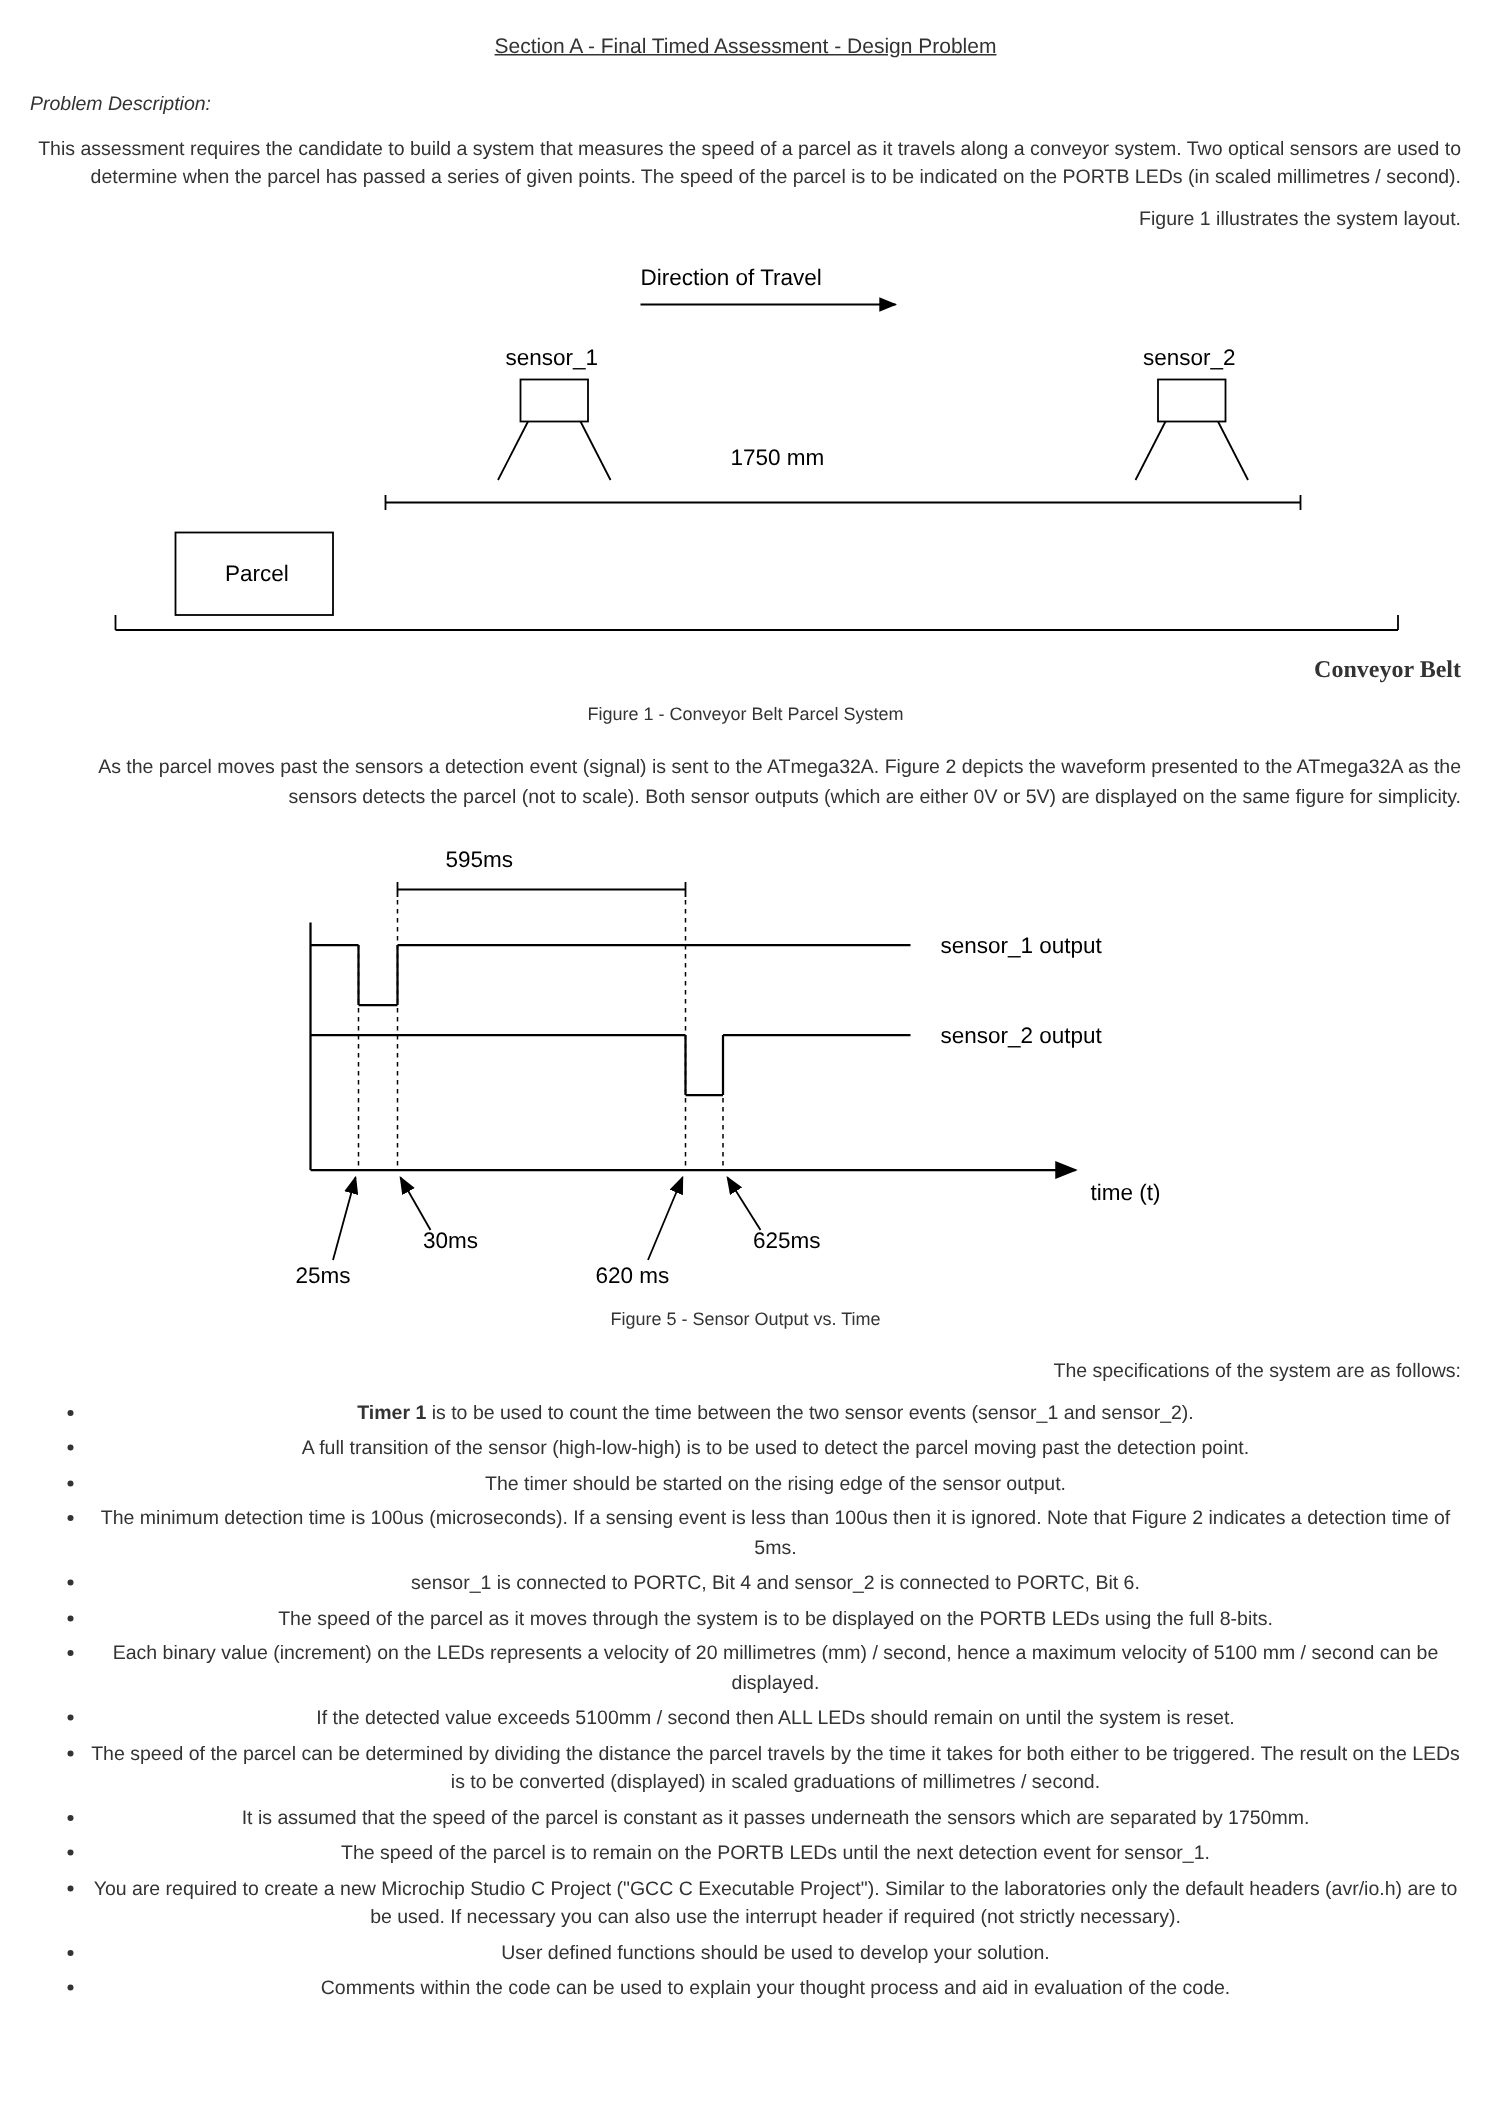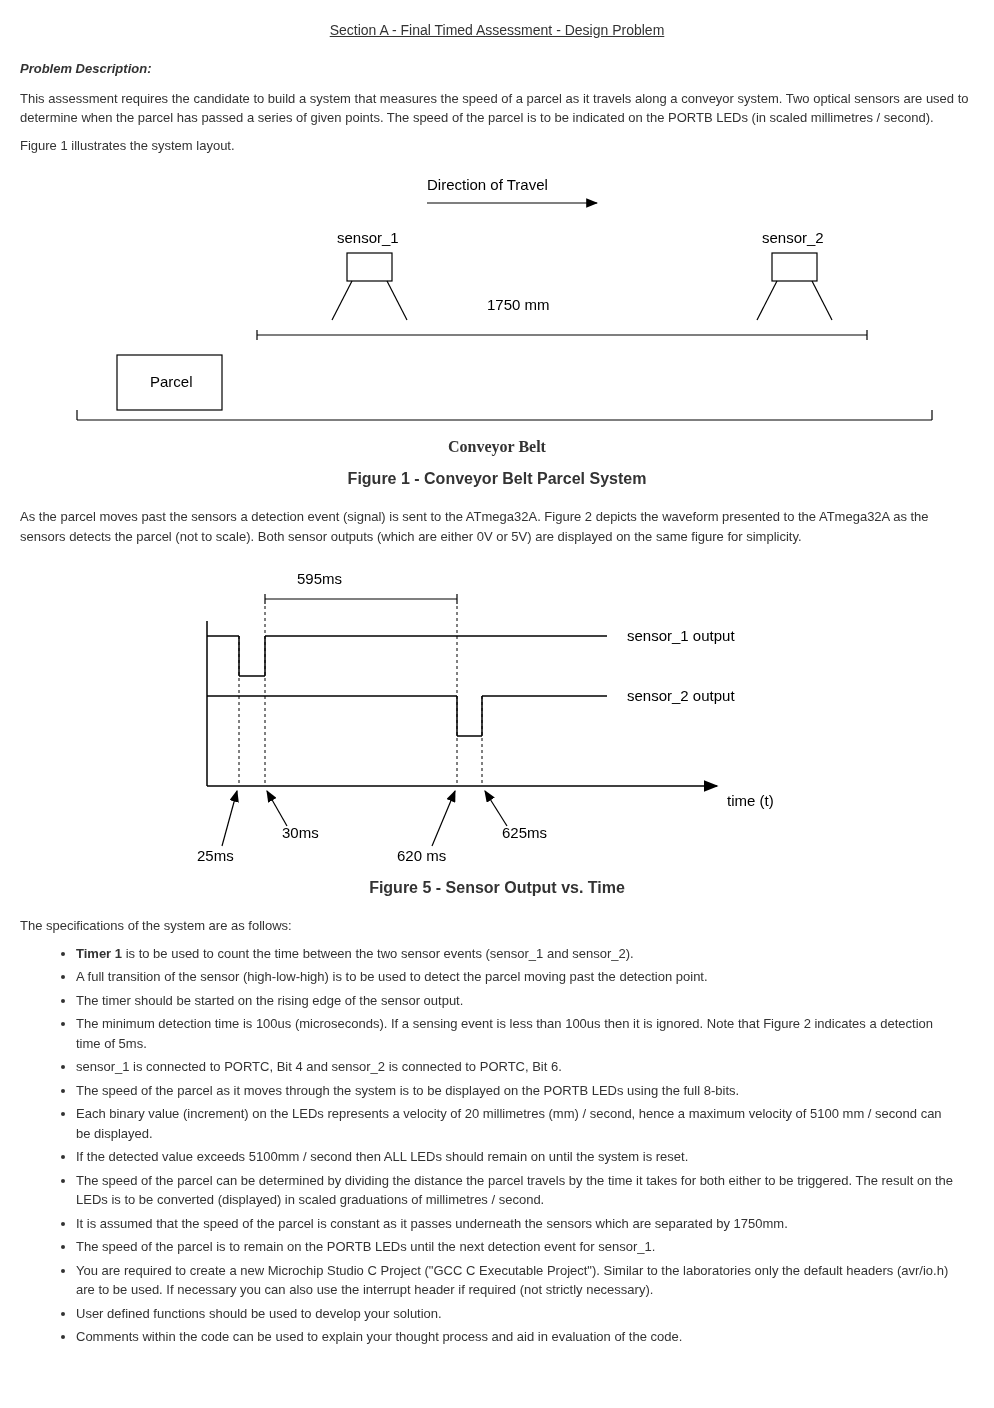--- a/index.html
+++ b/index.html
@@ -13,50 +13,52 @@
     background: #fff;
     line-height: 1.5;
   }
   .section-title {
     text-align: center;
     text-decoration: underline;
     font-size: 14px;
     margin-bottom: 18px;
   }
   .problem-desc {
-    font-weight: bold;
+    font-weight: normal;
     font-style: italic;
     margin-bottom: 10px;
   }
   p {
     margin: 8px 0;
+    text-align: right;
   }
   .figure-container {
     text-align: right;
     margin: 20px 0 10px 0;
   }
   .figure-caption {
     text-align: center;
-    font-weight: bold;
-    font-size: 16px;
+    font-weight: normal;
+    font-size: 12px;
     margin: 8px 0 16px 0;
   }
   .conveyor-title {
-    text-align: center;
+    text-align: right;
     font-weight: bold;
     font-size: 16px;
     margin: 10px 0 6px 0;
     font-family: "Times New Roman", serif;
   }
   ul {
     margin: 8px 0;
     padding-left: 40px;
   }
   li {
-    margin: 4px 16px;
+    margin: 4px 0;
+    text-align: center;
   }
   svg {
     display: block;
     margin: 0 auto;
   }
   .svg-text {
     font-family: Arial, sans-serif;
     font-size: 15px;
     fill: #000;
   }

